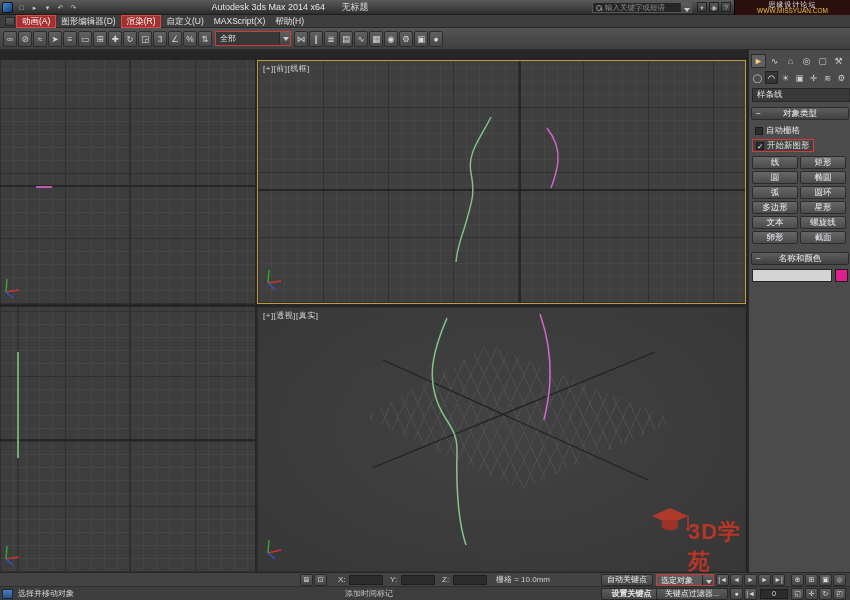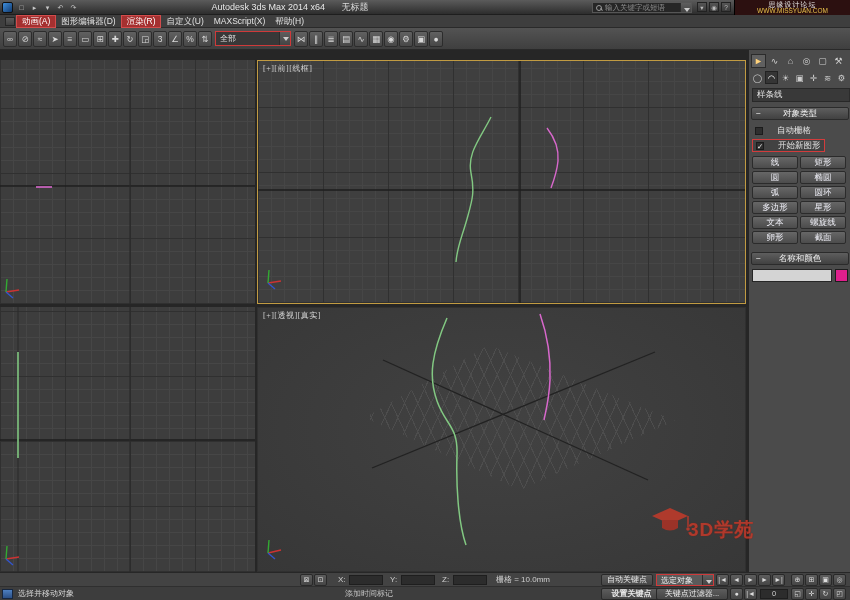--- a/index.html
+++ b/index.html
@@ -44,41 +44,41 @@
   .viewport{position:absolute;overflow:hidden;background:#3d3d3d;}
   .grid-bg{position:absolute;inset:0;background-image:
     repeating-linear-gradient(90deg,#303030 0 1px,transparent 1px 65px),
     repeating-linear-gradient(0deg,#303030 0 1px,transparent 1px 65px),
     repeating-linear-gradient(90deg,#464646 0 1px,transparent 1px 13px),
     repeating-linear-gradient(0deg,#464646 0 1px,transparent 1px 13px);}
   #vp-top-left{left:0;top:10px;width:255px;height:244px;}
   #vp-front{left:257px;top:10px;width:489px;height:244px;background:#3f3f3f;border:1px solid #c19b42;}
   #vp-bottom-left{left:0;top:257px;width:255px;height:265px;}
   #vp-persp{left:257px;top:257px;width:489px;height:265px;background:radial-gradient(ellipse at 50% 45%,#424242,#373737);border:1px solid #303030;}
-  .vp-label{position:absolute;left:5px;top:2px;font-size:8px;color:#d4d4d4;z-index:6;letter-spacing:0.5px;font-family:Liberation Serif, serif;}
+  .vp-label{position:absolute;left:5px;top:2px;font-size:8px;color:#d4d4d4;z-index:6;letter-spacing:0.5px;}
   .vp-svg{position:absolute;inset:0;z-index:4;}
   #persp-floor{position:absolute;left:107px;top:37px;width:310px;height:145px;z-index:2;
     clip-path:polygon(40% 0%,100% 52%,50% 100%,0% 50%);
     background-image:
       repeating-linear-gradient(65deg,#4d4d4d 0 1px,transparent 1px 12px),
       repeating-linear-gradient(115deg,#4d4d4d 0 1px,transparent 1px 12px);}
 
   
   #command-panel{position:absolute;left:748px;top:50px;width:102px;height:522px;background:#4b4b4b;border-left:1px solid #262626;}
   #panel-tabs{position:absolute;left:2px;top:4px;display:flex;gap:1px;}
   .panel-tab{width:15px;height:14px;font-size:9px;line-height:13px;text-align:center;color:#cfcfcf;border:1px solid transparent;}
   .panel-tab.active{background:#606060;border:1px solid #2b2b2b;color:#ffd27a;}
   #panel-cats{position:absolute;left:2px;top:21px;display:flex;gap:1px;}
   .panel-cat{width:13px;height:13px;font-size:8.5px;line-height:12px;text-align:center;color:#cfcfcf;border:1px solid transparent;}
   .panel-cat.active{background:#353535;border:1px solid #222;color:#fff;}
   #spline-dropdown{position:absolute;left:3px;top:38px;width:109px;height:14px;background:#393939;border:1px solid #282828;color:#e2e2e2;font-size:8.5px;display:flex;align-items:center;padding-left:4px;}
   .rollout{position:absolute;left:2px;width:98px;height:13px;background:linear-gradient(#5e5e5e,#414141);border:1px solid #2b2b2b;border-radius:2px;text-align:center;font-size:8.5px;line-height:11px;color:#f0f0f0;}
   .rollout .minus{position:absolute;left:4px;}
   #rollout-object-type{top:57px;}
-  .checkbox-row{position:absolute;display:flex;align-items:center;gap:14px;font-size:8.5px;color:#e2e2e2;height:13px;}
+  .checkbox-row{position:absolute;display:flex;align-items:center;gap:3px;font-size:8.5px;color:#e2e2e2;height:13px;}
   #autogrid-row{left:6px;top:74px;}
   #startnew-row{left:3px;top:89px;border:1px solid #d23c3c;padding:0 3px;background:#424242;}
   .checkbox-box{width:8px;height:8px;background:#2e2e2e;border:1px solid #1b1b1b;color:#f0f0f0;font-size:7.5px;line-height:7px;text-align:center;flex:0 0 auto;}
   #object-buttons{position:absolute;left:3px;top:106px;width:96px;display:flex;flex-wrap:wrap;gap:2px;}
   .obj-btn{width:46px;height:13px;background:linear-gradient(#676767,#4c4c4c);border:1px solid #2b2b2b;border-radius:2px;font-size:8.5px;color:#eeeef6;text-align:center;line-height:11px;}
   #rollout-name-color{top:202px;}
   #name-field{position:absolute;left:3px;top:219px;width:80px;height:13px;background:#d4d4d4;border:1px solid #262626;}
   #color-swatch{position:absolute;left:86px;top:219px;width:13px;height:13px;border:1px solid #1d1d1d;}
 
   
@@ -90,21 +90,21 @@
   .mini-strip{position:absolute;top:1px;display:flex;gap:1px;}
   .mini-icon{width:13px;height:12px;background:linear-gradient(#5d5d5d,#454545);border:1px solid #292929;border-radius:2px;color:#ddd;font-size:7px;line-height:10px;text-align:center;white-space:nowrap;overflow:hidden;flex:0 0 auto;}
   #key-mode{left:656px;width:58px;height:12px;top:1px;background:#5a5a5a;border:1px solid #cf3a3a;color:#f2f2f2;font-size:8px;display:flex;align-items:center;padding-left:4px;position:absolute;}
   #listener-icon{position:absolute;left:2px;top:2px;width:11px;height:10px;background:linear-gradient(#4d7fc0,#2b4f85);border:1px solid #16263f;}
   #prompt-text{left:18px;color:#d8d8d8;}
   #addtag{left:345px;color:#c2c2c2;}
   #time-field{left:760px;width:28px;text-align:center;}
 
   
   #site-logo{position:absolute;left:650px;top:505px;width:110px;height:60px;z-index:8;opacity:0.88;}
-  #site-logo .logo-text{position:absolute;left:38px;top:12px;font-size:19px;font-weight:bold;color:#c03a2b;letter-spacing:1px;text-shadow:0 0 1px #7c1f14;}
+  #site-logo .logo-text{position:absolute;left:38px;top:12px;font-size:22px;font-weight:bold;color:#c03a2b;letter-spacing:1px;text-shadow:0 0 1px #7c1f14;}
 </style>
 </head>
 <body>
 
 <div id="app">
 
   <div id="titlebar">
     <div id="app-logo"></div>
     <div id="quick-access">
 

